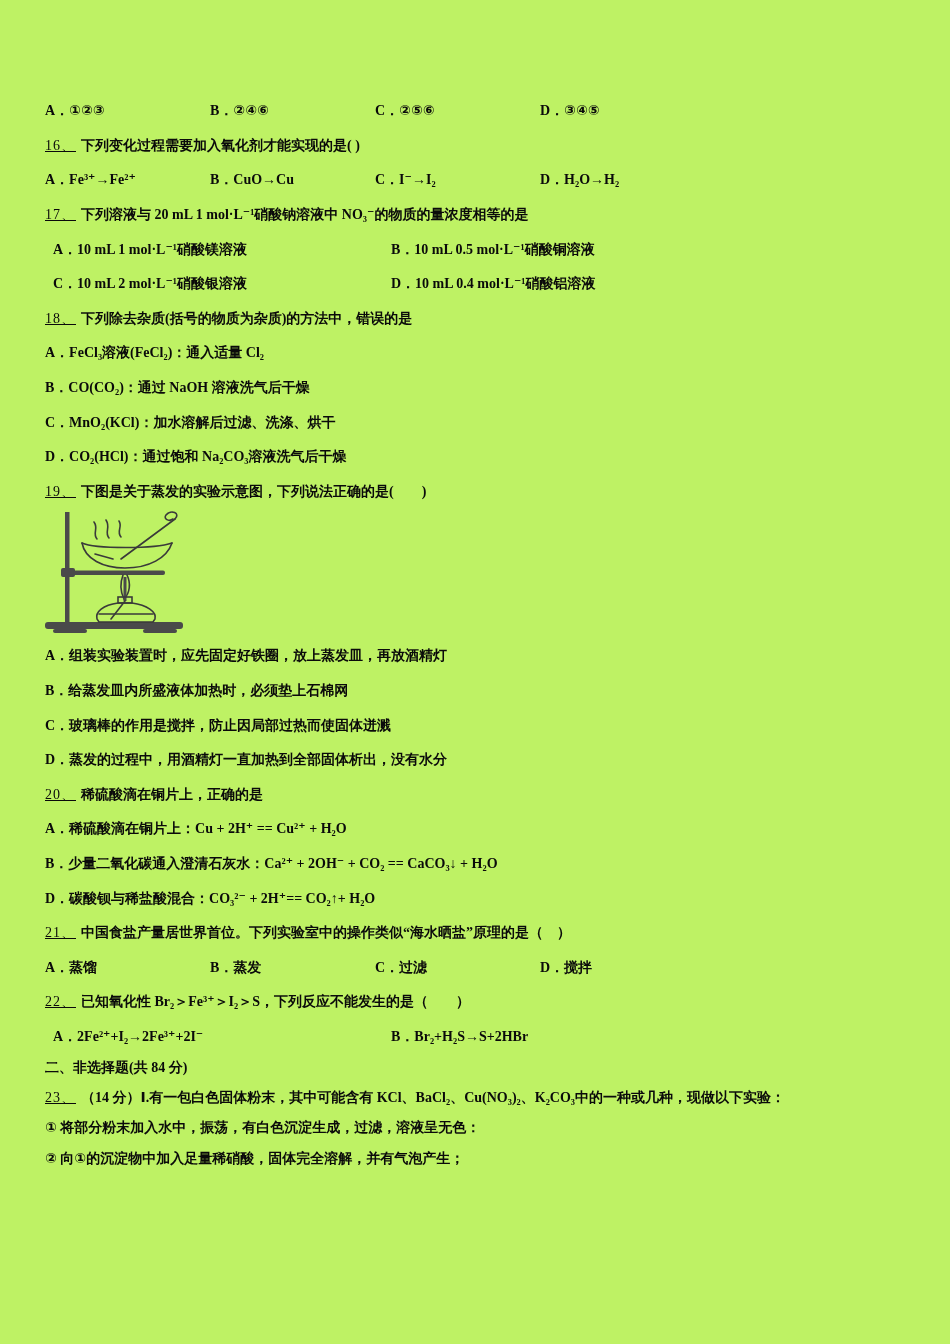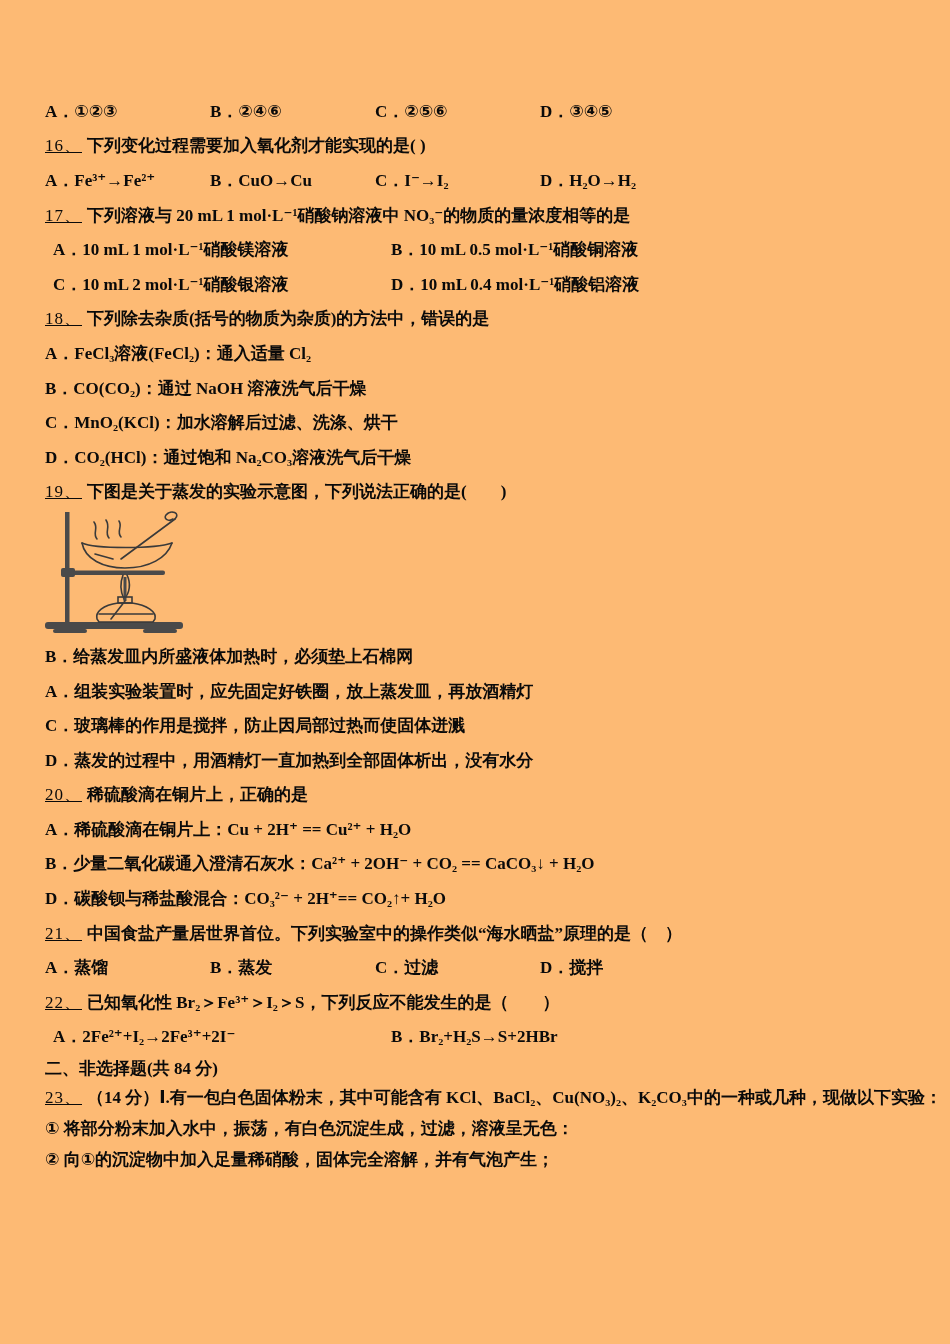--- a/index.html
+++ b/index.html
@@ -6,23 +6,23 @@
   html, body { width:950px; height:1344px; }
   body {
     background:#ffffff;
     color:#0a0a0a;
     font-family:"Liberation Serif","DejaVu Sans",serif;
     overflow:hidden;
   }
   .page {
     position:relative;
     width:950px; height:1344px;
-    background:#fdba74;
+    background:#bef264;
     padding:94px 15px 0 45px;
-    font-size:17px;
+    font-size:14px;
     font-weight:700;
     line-height:1;
   }
   .line {
     height:34.6px;
     display:flex;
     align-items:center;
     white-space:nowrap;
   }
   .qnum {
@@ -148,24 +148,24 @@
       <g>
         <rect class="sketch" x="83" y="88" width="14" height="6" fill="#ffffff"></rect>
         <path class="sketch" d="M83,94 C68,96 60,103 62,110 L64,113 L118,113 L120,110 C122,103 112,96 97,94 Z" fill="#ffffff"></path>
         <path class="sketch" d="M64,105 L118,105" stroke-width="1.2"></path>
         <line class="sketch" x1="76" y1="110" x2="90" y2="92" stroke-width="2.4" stroke="#555"></line>
       </g>
     </svg>
   </div>
 
   <div class="line">
+      <span>A．组装实验装置时，应先固定好铁圈，放上蒸发皿，再放酒精灯</span>
+    </div>
+  <div class="line">
       <span>B．给蒸发皿内所盛液体加热时，必须垫上石棉网</span>
-    </div>
-  <div class="line">
-      <span>A．组装实验装置时，应先固定好铁圈，放上蒸发皿，再放酒精灯</span>
     </div>
   <div class="line">
       <span>C．玻璃棒的作用是搅拌，防止因局部过热而使固体迸溅</span>
     </div>
   <div class="line">
       <span>D．蒸发的过程中，用酒精灯一直加热到全部固体析出，没有水分</span>
     </div>
 
   <div class="line">
     <span class="qnum">20、</span>

